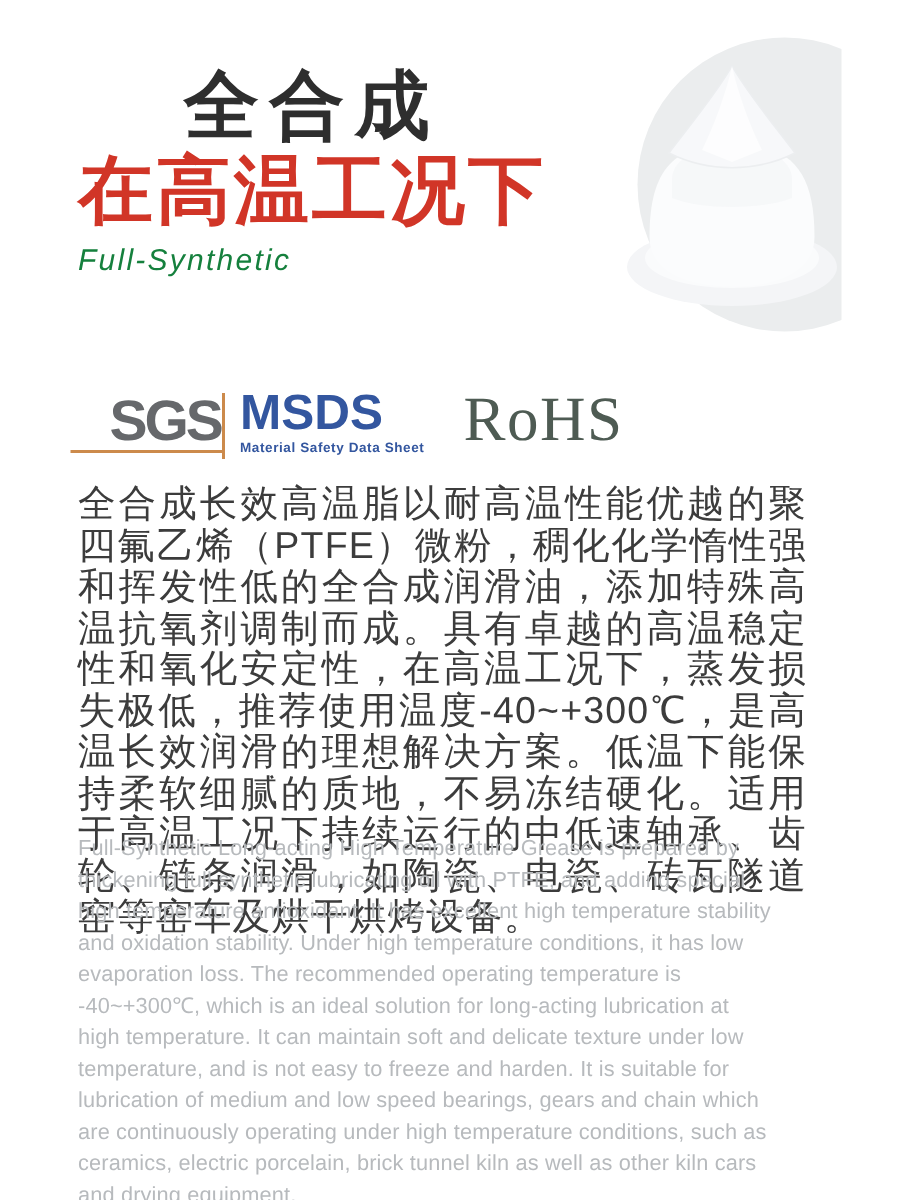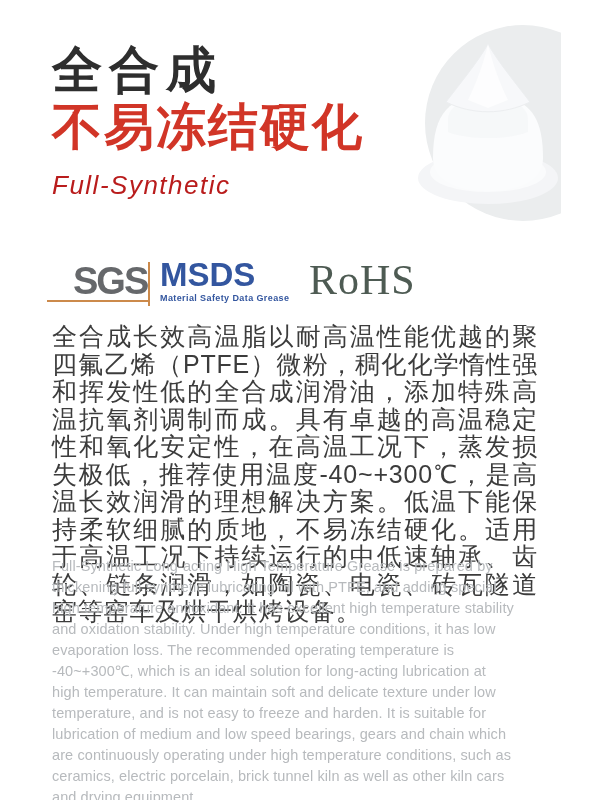--- a/index.html
+++ b/index.html
@@ -20,30 +20,30 @@
     position: absolute; left: 37px; top: 25px; width: 196px; height: 196px;
     border-radius: 50%;
     background: #ebedee;
   }
   .photo-clip svg { position: absolute; left: 0; top: 0; }
 
   
   .header { position: absolute; left: 52px; top: 42px; }
   .title-cn-1 {
     font-size: 50px; font-weight: 700; color: #2e2e2e;
-    letter-spacing: 7px; line-height: 57px; white-space: nowrap;
+    letter-spacing: 7px; line-height: 57px; white-space: nowrap; text-align: center;
   }
   .title-cn-2 {
     font-size: 50px; font-weight: 700; color: #d13527;
     letter-spacing: 2px; line-height: 57px; white-space: nowrap;
   }
   .subtitle-en {
-    margin-top: 16px;
-    font-style: italic; color: #b91c1c;
-    font-size: 26px; line-height: 26px; letter-spacing: 1.5px;
+    margin-top: 5px;
+    font-style: italic; color: #15803d;
+    font-size: 20px; line-height: 26px; letter-spacing: 1.5px;
     font-weight: 500; white-space: nowrap;
   }
 
   
   .certs { position: absolute; left: 0; top: 256px; width: 520px; height: 56px; }
   .sgs-logo {
     position: absolute; left: 47px; top: 4px; height: 46px;
     padding: 0 5px 0 26px;
   }
   .sgs-text {
@@ -93,34 +93,34 @@
     <ellipse cx="100" cy="172" rx="58" ry="20" fill="#fafbfc"></ellipse>
     <path d="M45 158 C45 112 62 96 100 96 C138 96 155 112 155 158 C155 180 132 191 100 191 C68 191 45 180 45 158 Z" fill="#fbfcfd"></path>
     <path d="M60 120 C60 104 80 98 100 98 C120 98 140 104 140 120 L140 132 C120 140 80 140 60 132 Z" fill="#f3f4f6" opacity="0.55"></path>
     <path d="M100 44 C110 62 130 86 142 102 C116 115 84 115 58 102 C70 86 90 62 100 44 Z" fill="#f7f8fa" stroke="#eceef0" stroke-width="1"></path>
     <path d="M100 44 C104 62 112 84 120 100 L100 108 L80 100 C88 84 96 62 100 44 Z" fill="#ffffff" opacity="0.7"></path>
   </svg>
 </div>
 
 <div class="header">
   <div class="title-cn-1">全合成</div>
-  <div class="title-cn-2">不易冻结硬化</div>
+  <div class="title-cn-2">在高温工况下</div>
   <div class="subtitle-en">
     <div>Full-Synthetic</div>
   </div>
 </div>
 
 <div class="certs">
   <div class="sgs-logo">
     <span class="sgs-text">SGS</span>
     <span class="sgs-hline"></span>
     <span class="sgs-vline"></span>
   </div>
   <div class="msds-logo">
     <div class="msds-text">MSDS</div>
-    <div class="msds-sub">Material Safety Data Grease</div>
+    <div class="msds-sub">Material Safety Data Sheet</div>
   </div>
   <div class="rohs-logo">RoHS</div>
 </div>
 
 <div class="desc-cn">全合成长效高温脂以耐高温性能优越的聚四氟乙烯（PTFE）微粉，稠化化学惰性强和挥发性低的全合成润滑油，添加特殊高温抗氧剂调制而成。具有卓越的高温稳定性和氧化安定性，在高温工况下，蒸发损失极低，推荐使用温度-40~+300℃，是高温长效润滑的理想解决方案。低温下能保持柔软细腻的质地，不易冻结硬化。适用于高温工况下持续运行的中低速轴承、齿轮、链条润滑，如陶瓷、电瓷、砖瓦隧道窑等窑车及烘干烘烤设备。</div>
 
 <div class="desc-en">Full-Synthetic Long-acting High Temperature Grease is prepared by thickening full synthetic lubricating oil with PTFE, and adding special high temperature antioxidant. It has excellent high temperature stability and oxidation stability. Under high temperature conditions, it has low evaporation loss. The recommended operating temperature is -40~+300℃, which is an ideal solution for long-acting lubrication at high temperature. It can maintain soft and delicate texture under low temperature, and is not easy to freeze and harden. It is suitable for lubrication of medium and low speed bearings, gears and chain which are continuously operating under high temperature conditions, such as ceramics, electric porcelain, brick tunnel kiln as well as other kiln cars and drying equipment.</div>
 
 </body></html>

